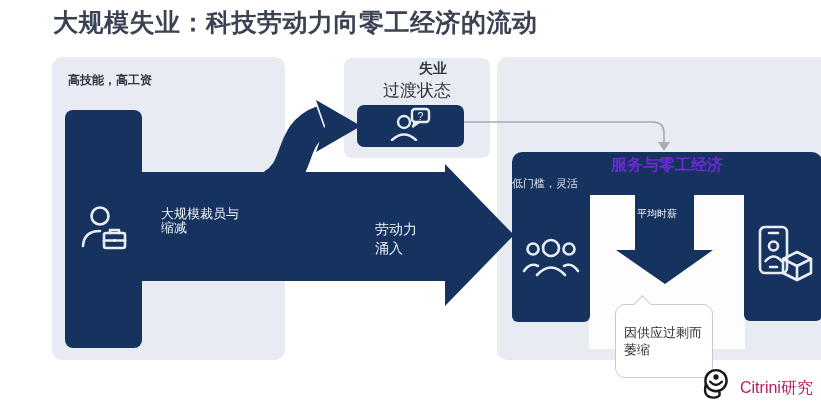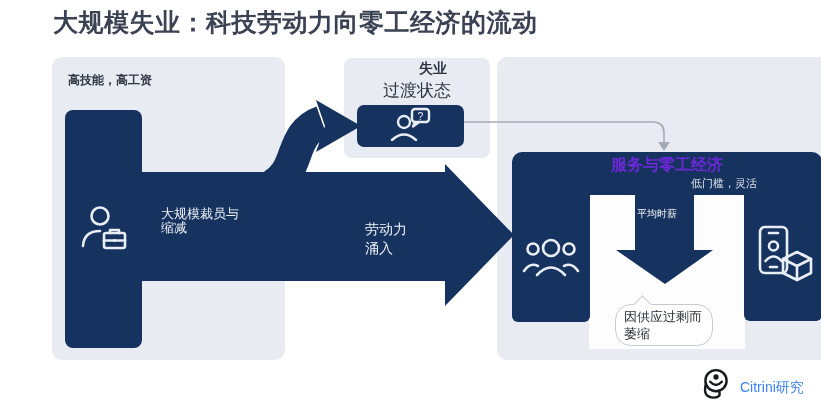--- a/index.html
+++ b/index.html
@@ -14,31 +14,31 @@
   .white-cut{left:557px;top:195px;width:156px;height:154px;background:#fdfdfe;z-index:1;}
   .navy{background:#16325e;}
   .src-heading{left:36px;top:61px;font-size:16px;color:#4d5868;z-index:4;}
   .src-sub{left:36px;top:72px;font-size:12px;font-weight:700;color:#2e3644;z-index:4;}
   .src-column{left:33px;top:110px;width:77px;height:238px;border-radius:8px;z-index:3;}
   .mini-title{left:328px;top:60px;width:146px;text-align:center;font-size:14px;font-weight:700;color:#2e3644;z-index:4;}
   .mini-sub{left:312px;top:79px;width:146px;text-align:center;font-size:17px;font-weight:400;color:#2e3644;z-index:4;}
   .unemployed-box{left:325px;top:105px;width:107px;height:42px;border-radius:7px;z-index:3;display:flex;align-items:center;justify-content:center;}
   .gig-header{left:480px;top:152px;width:310px;height:43px;border-radius:10px 10px 0 0;z-index:3;}
   .gig-heading{left:480px;top:155px;width:310px;text-align:center;font-size:16px;font-weight:700;color:#6d28d9;z-index:4;}
-  .gig-sub{left:480px;top:176px;width:245px;text-align:right;font-size:11px;color:#dde3ec;z-index:4;}
+  .gig-sub{left:480px;top:176px;width:245px;text-align:left;font-size:11px;color:#dde3ec;z-index:4;}
   .gig-left-block{left:480px;top:195px;width:78px;height:127px;border-radius:0 0 6px 6px;z-index:3;display:flex;align-items:center;justify-content:center;}
   .gig-right-block{left:712px;top:195px;width:78px;height:126px;border-radius:0 0 6px 6px;z-index:3;display:flex;align-items:center;justify-content:center;}
   .wage-label{left:605px;top:204px;width:50px;font-size:10px;line-height:19px;color:#ffffff;word-break:break-all;z-index:4;}
   .layoffs-label{left:129px;top:207px;width:84px;font-size:13px;line-height:14px;font-weight:500;color:#f0f3f8;word-break:break-all;z-index:4;}
-  .influx-label{left:333px;top:220px;width:48px;font-size:14px;line-height:19px;font-weight:500;color:#f0f3f8;word-break:break-all;z-index:4;}
-  .callout{left:583px;top:304px;width:80px;background:#ffffff;border:1px solid #c5cad2;border-radius:16px;padding:3px 8px;font-size:13px;line-height:17px;font-weight:500;color:#2c313a;word-break:break-all;z-index:4;}
+  .influx-label{left:343px;top:220px;width:48px;font-size:14px;line-height:19px;font-weight:500;color:#f0f3f8;word-break:break-all;z-index:4;}
+  .callout{left:583px;top:304px;width:80px;background:#ffffff;border:1px solid #c5cad2;border-radius:10px;padding:19px 8px;font-size:13px;line-height:17px;font-weight:500;color:#2c313a;word-break:break-all;z-index:4;}
   .callout-notch{position:absolute;left:20px;top:-7px;width:12px;height:12px;background:#ffffff;border-left:1px solid #c5cad2;border-top:1px solid #c5cad2;transform:rotate(45deg);}
   .overlay{left:0;top:0;z-index:2;pointer-events:none;}
   .footer{left:668px;top:368px;display:flex;align-items:center;gap:8px;z-index:5;}
-  .brand-text{font-size:14px;font-weight:500;color:#3b82f6;}
+  .brand-text{font-size:16px;font-weight:500;color:#be185d;}
 </style>
 </head>
 <body>
 
 <div class="stage">
 
   <div class="abs page-title">大规模失业：科技劳动力向零工经济的流动</div>
 
   <div class="abs panel left-panel"></div>
   <div class="abs src-sub">高技能，高工资</div>

